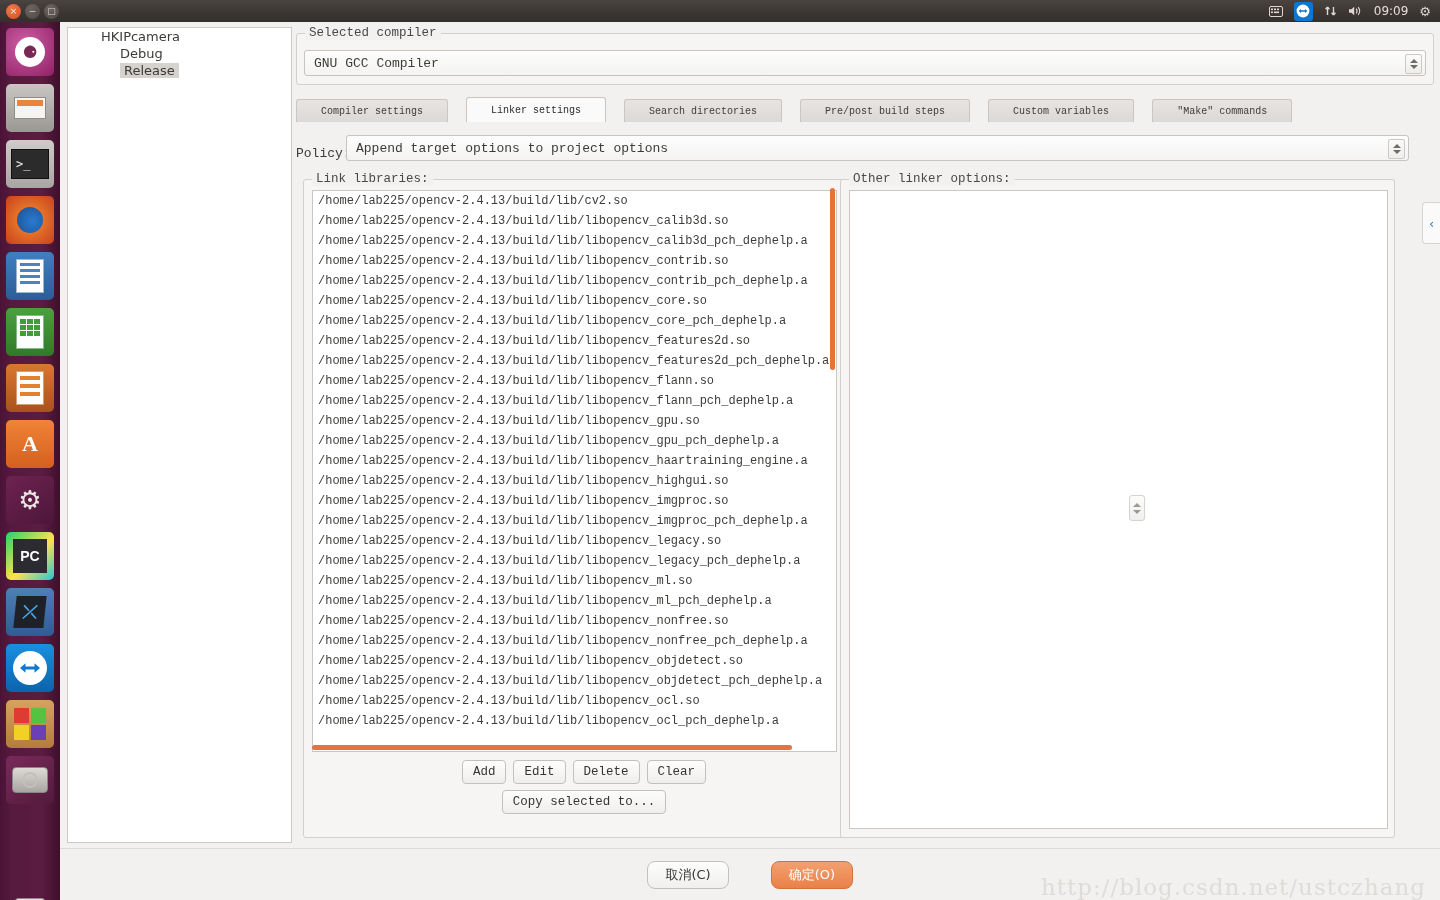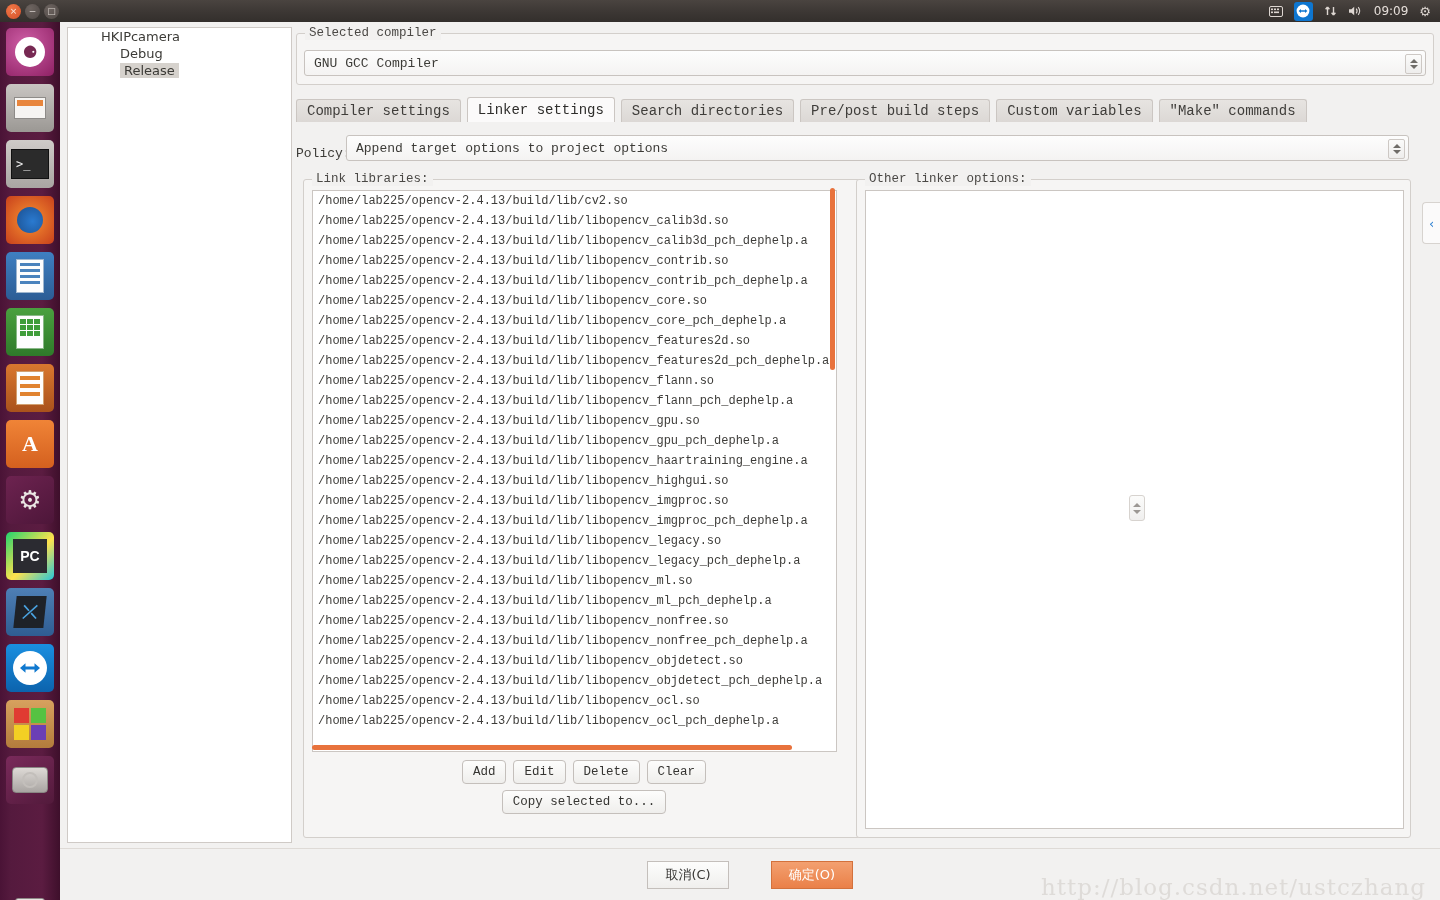--- a/index.html
+++ b/index.html
@@ -139,24 +139,24 @@
     border:1px solid #cdc8c4; border-radius:2px;
     display:flex; flex-direction:column; align-items:center; justify-content:center; gap:2px;
   }
   .spin .up{ width:0;height:0;border-left:4px solid transparent;border-right:4px solid transparent;border-bottom:4px solid #6f6c68;}
   .spin .dn{ width:0;height:0;border-left:4px solid transparent;border-right:4px solid transparent;border-top:4px solid #6f6c68;}
 
   
   #tabbar{ position:absolute; left:0; top:70px; width:1138px; height:25px;
            display:flex; align-items:flex-end; }
   .tab{
-    height:23px; padding:0 10px; font-size:14px; color:#3f3d3a;
+    height:23px; padding:0 24px; font-size:10px; color:#3f3d3a;
     background:linear-gradient(to bottom,#e7e4e1,#dcd8d5);
     border:1px solid #cbc6c2; border-bottom:none;
-    border-radius:3px 3px 0 0; margin-right:6px;
+    border-radius:3px 3px 0 0; margin-right:18px;
     display:flex; align-items:center; white-space:nowrap;
   }
   .tab.active{
     background:#fbfafa; color:#2e2d2b; height:25px;
     border-color:#cbc6c2;
   }
 
   
   #policy-row{ position:absolute; left:0; top:104px; width:1138px; height:30px; display:flex; align-items:flex-end; }
   #policy-label{ font-size:13px; color:#3c3b37; width:50px; }
@@ -190,21 +190,21 @@
   .btn{
     background:linear-gradient(to bottom,#fdfdfc,#efeeec);
     border:1px solid #c4bfbb; border-radius:4px;
     font-size:12.5px; color:#363532; padding:4px 10px; line-height:14px;
     white-space:nowrap;
   }
   #btnrow1{ top:580px; }
   #btnrow2{ top:610px; }
 
   
-  #grp-other{ left:560px; top:152px; width:555px; height:659px; }
+  #grp-other{ left:544px; top:152px; width:555px; height:659px; }
   #other-text{
     position:absolute; left:8px; top:10px; width:539px; height:639px;
     background:#fff; border:1px solid #cbc6c2;
   }
 
   
   #splitter{
     position:absolute; left:833px; top:468px; width:16px; height:26px;
     background:linear-gradient(to bottom,#fcfcfb,#f0efee);
     border:1px solid #d7d3cf; border-radius:3px;
@@ -221,21 +221,21 @@
     display:flex; align-items:center; justify-content:center;
     color:#2b7fd1; font-size:13px;
   }
 
   
   #actionbar{
     position:absolute; left:0; top:828px; width:1380px; height:50px;
     display:flex; align-items:center; justify-content:center; gap:22px;
   }
   .dbtn{
-    width:82px; height:28px; border-radius:0; font-size:13px;
+    width:82px; height:28px; border-radius:8px; font-size:13px;
     display:flex; align-items:center; justify-content:center;
   }
   #btn-cancel{
     background:linear-gradient(to bottom,#fdfdfc,#f0efed);
     border:1px solid #c4bfbb; color:#363532;
   }
   #btn-ok{
     background:linear-gradient(to bottom,#f3a070,#ea8048);
     border:1px solid #d3713c; color:#fff;margin-left:20px;
   }

